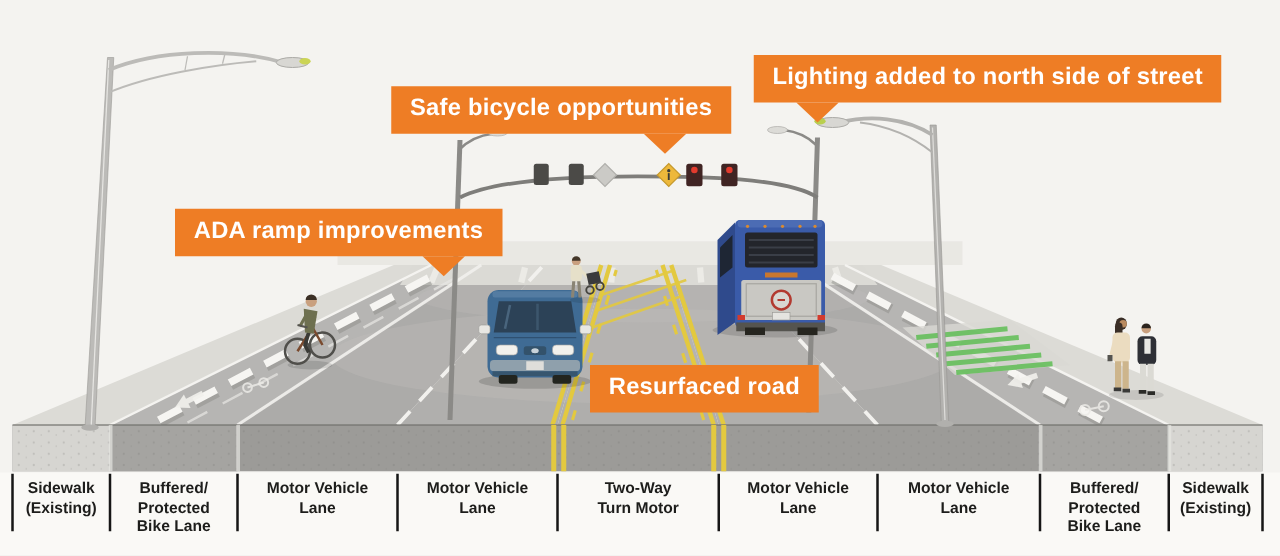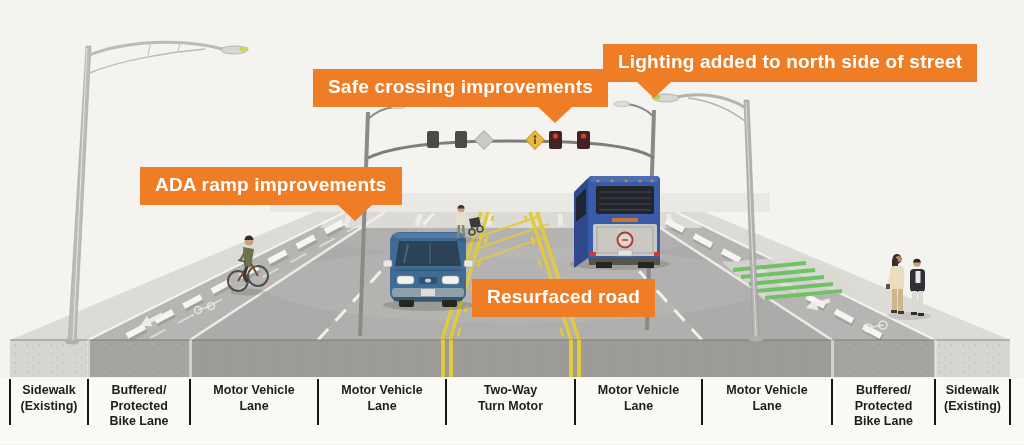--- a/index.html
+++ b/index.html
@@ -304,35 +304,35 @@
       <rect x="910" y="269" width="15" height="23" rx="4" fill="#2E3036"></rect>
       <rect x="915.5" y="271" width="5" height="12" fill="#E8E8E4"></rect>
       <rect x="912" y="291" width="5" height="21" fill="#DBDAD4"></rect>
       <rect x="918" y="291" width="5" height="21" fill="#DBDAD4"></rect>
       <rect x="911" y="312" width="6" height="3" fill="#2B2B28"></rect>
       <rect x="918" y="313" width="6" height="3" fill="#2B2B28"></rect>
     </g>
   </svg>
 
   <div class="callout" style="left:313px;top:69px">
-    <span>Safe crossing improvements</span>
+    <span>Safe bicycle opportunities</span>
     <span class="ptr ptr-down" style="right:36px"></span>
   </div>
 
   <div class="callout" style="left:603px;top:44px">
     <span>Lighting added to north side of street</span>
     <span class="ptr ptr-down" style="left:34px"></span>
   </div>
 
   <div class="callout" style="left:140px;top:167px">
     <span>ADA ramp improvements</span>
     <span class="ptr ptr-down" style="right:30px"></span>
   </div>
 
-  <div class="callout" style="left:472px;top:279px">
+  <div class="callout" style="left:472px;top:292px">
     <span>Resurfaced road</span>
   </div>
 
 
   <div class="lane-strip">
     <div class="lane-divider" style="left:9px"></div>
     <div class="lane-divider" style="left:87px"></div>
     <div class="lane-divider" style="left:189px"></div>
     <div class="lane-divider" style="left:317px"></div>
     <div class="lane-divider" style="left:445px"></div>

